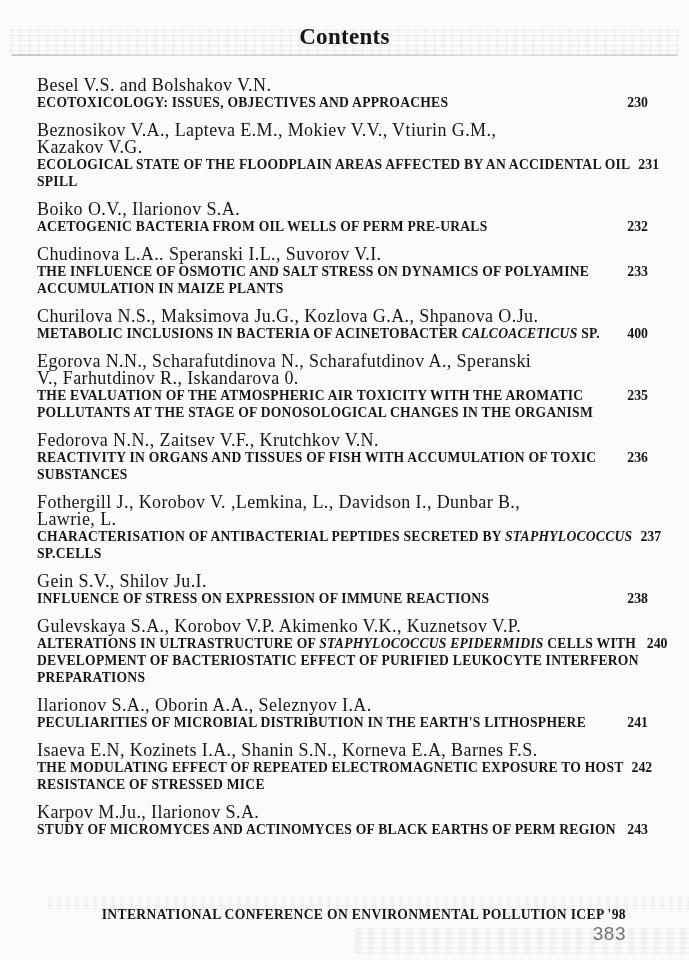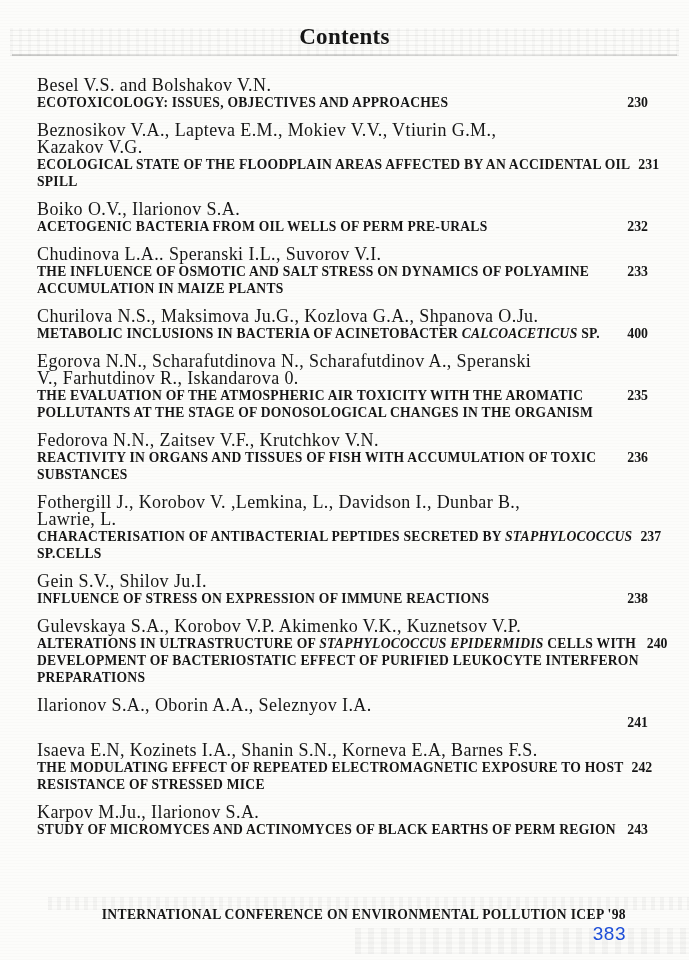--- a/index.html
+++ b/index.html
@@ -61,21 +61,21 @@
   }
   footer{
     position:absolute;left:0;right:8px;top:905px;z-index:2;
     display:flex;justify-content:flex-end;align-items:flex-end;
     padding:0 55px 0 60px;
     flex-direction:column;
   }
   .conf{font-weight:bold;font-size:13.6px;letter-spacing:.35px;line-height:19px;}
   .folio{
     font-family:"Liberation Sans",sans-serif;font-size:19px;line-height:20px;
-    color:#1d4ed8;letter-spacing:.5px;
+    color:#737373;letter-spacing:.5px;
   }
 </style>
 </head>
 <body>
 
 <div class="page">
   <div class="noise noise-top"></div>
   <div class="noise heading-rule"></div>
   <h1 class="heading">Contents</h1>
 
@@ -171,20 +171,21 @@
         <div class="row">
           <div class="ttl"><span class="rm">ALTERATIONS IN ULTRASTRUCTURE OF </span><span class="it">STAPHYLOCOCCUS EPIDERMIDIS</span><span class="rm"> CELLS WITH</span><br><span class="rm">DEVELOPMENT OF BACTERIOSTATIC EFFECT OF PURIFIED LEUKOCYTE INTERFERON</span><br><span class="rm">PREPARATIONS</span></div>
           <div class="num">240</div>
         </div>
       </section>
       <section class="entry">
         <div class="authors">
           <div class="author-line">Ilarionov S.A., Oborin A.A., Seleznyov I.A.</div>
         </div>
         <div class="row">
+          <div class="ttl"><span class="rm">PECULIARITIES OF MICROBIAL DISTRIBUTION IN THE EARTH'S LITHOSPHERE</span></div>
           <div class="num">241</div>
         </div>
       </section>
       <section class="entry">
         <div class="authors">
           <div class="author-line">Isaeva E.N, Kozinets I.A., Shanin S.N., Korneva E.A,  Barnes F.S.</div>
         </div>
         <div class="row">
           <div class="ttl"><span class="rm">THE MODULATING EFFECT OF REPEATED ELECTROMAGNETIC EXPOSURE TO HOST</span><br><span class="rm">RESISTANCE OF STRESSED MICE</span></div>
           <div class="num">242</div>

